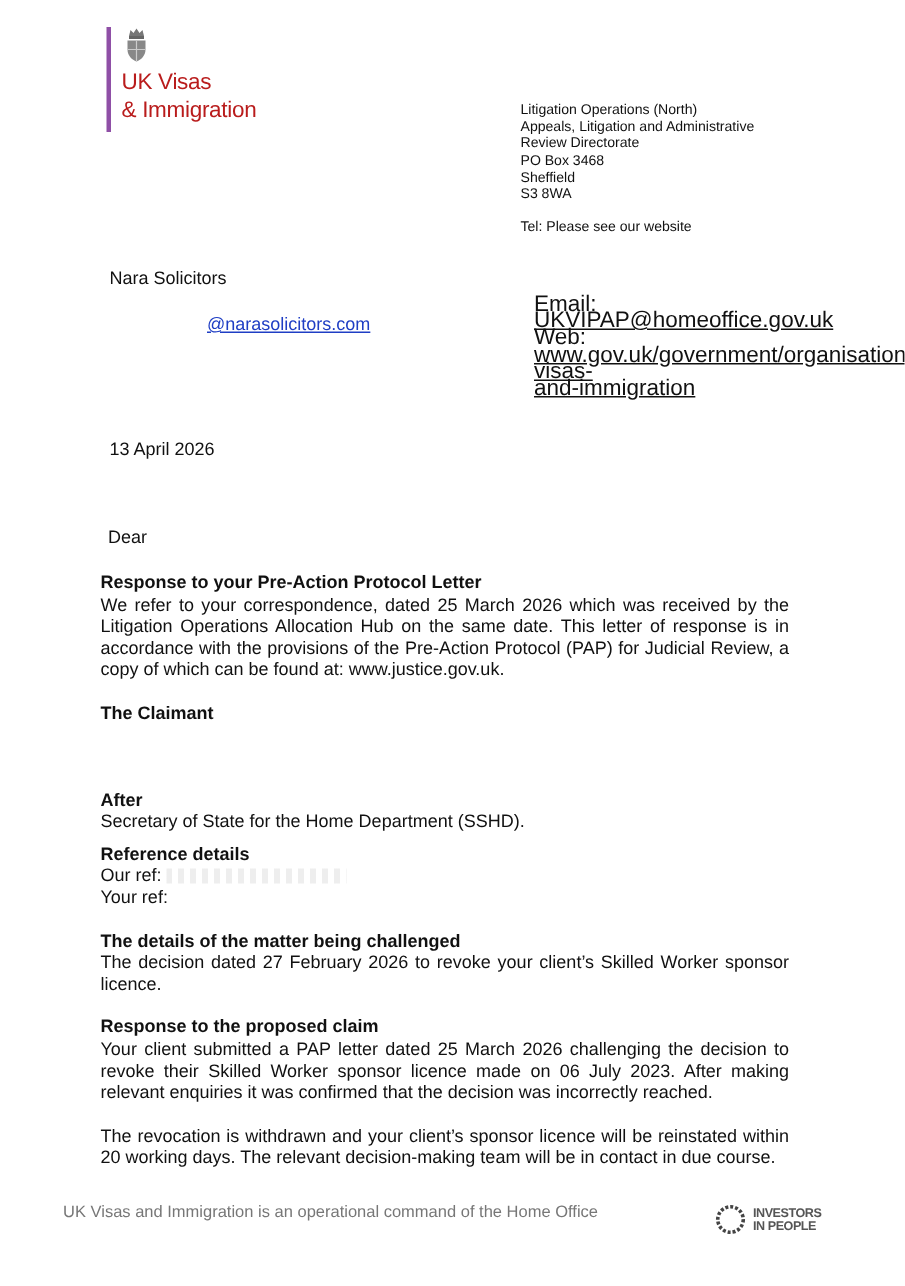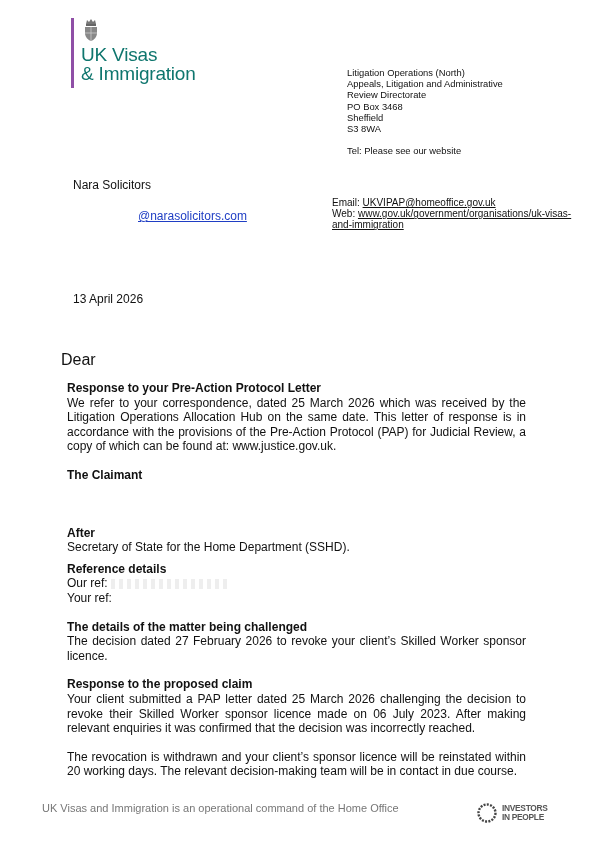--- a/index.html
+++ b/index.html
@@ -1,32 +1,32 @@
 <!DOCTYPE html>
 <html><head>
   <meta charset="utf-8">
   <style>
     * { box-sizing: border-box; margin: 0; padding: 0; }
     html, body { width: 603px; height: 857px; background: #ffffff; overflow: hidden; }
     body { position: relative; font-family: "Liberation Sans", sans-serif; color: #111111; font-size: 12px; }
 
     .logo { position: absolute; left: 71px; top: 18px; height: 70px; padding-left: 7px; border-left: 3px solid #8f4fa6; }
     .crest { width: 18px; height: 24px; margin-left: 1px; }
-    .logo-line { font-size: 19px; line-height: 19px; color: #0f766e; letter-spacing: -0.2px; }
+    .logo-line { font-size: 15px; line-height: 19px; color: #b91c1c; letter-spacing: -0.2px; }
 
     .address { position: absolute; left: 347px; top: 67px; font-size: 9.4px; line-height: 11.2px; color: #111; }
     .address .gap { height: 11.2px; }
-    .contact { position: absolute; left: 332px; top: 197px; font-size: 10px; line-height: 11.2px; color: #111; width: 240px; }
+    .contact { position: absolute; left: 356px; top: 197px; font-size: 15px; line-height: 11.2px; color: #111; width: 240px; }
     .contact .link { text-decoration: underline; color: #111; }
 
     .recipient { position: absolute; left: 73px; top: 178px; font-size: 12px; line-height: 15px; }
     .recipient .email { display: block; padding-left: 65px; color: #1f3ec4; text-decoration: underline; margin-top: 16px; }
 
     .date { position: absolute; left: 73px; top: 292px; font-size: 12px; }
-    .salutation { position: absolute; left: 61px; top: 351px; font-size: 16px; }
+    .salutation { position: absolute; left: 72px; top: 351px; font-size: 12px; }
 
     .body { position: absolute; left: 67px; top: 381px; width: 459px; font-size: 12px; line-height: 14.6px; }
     .section-title { font-weight: bold; }
     .para { text-align: justify; }
     .redacted { display: inline-block; width: 120px; height: 10px; vertical-align: middle; background: repeating-linear-gradient(90deg, #eeeeee 0 4px, #ffffff 4px 8px); }
 
     .footer-text { position: absolute; left: 42px; top: 802px; font-size: 11px; color: #777777; }
     .iip { position: absolute; left: 476px; top: 802px; display: flex; align-items: center; gap: 4px; }
     .iip-text { font-size: 8.4px; line-height: 9px; color: #555; font-weight: bold; letter-spacing: -0.3px; }
   </style>

